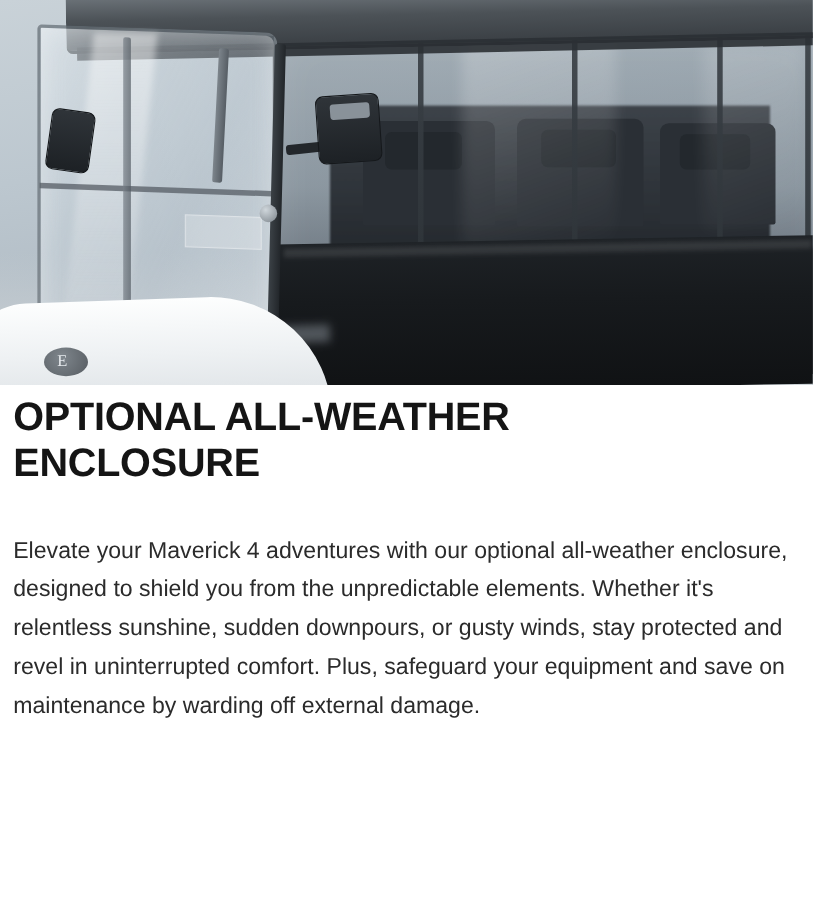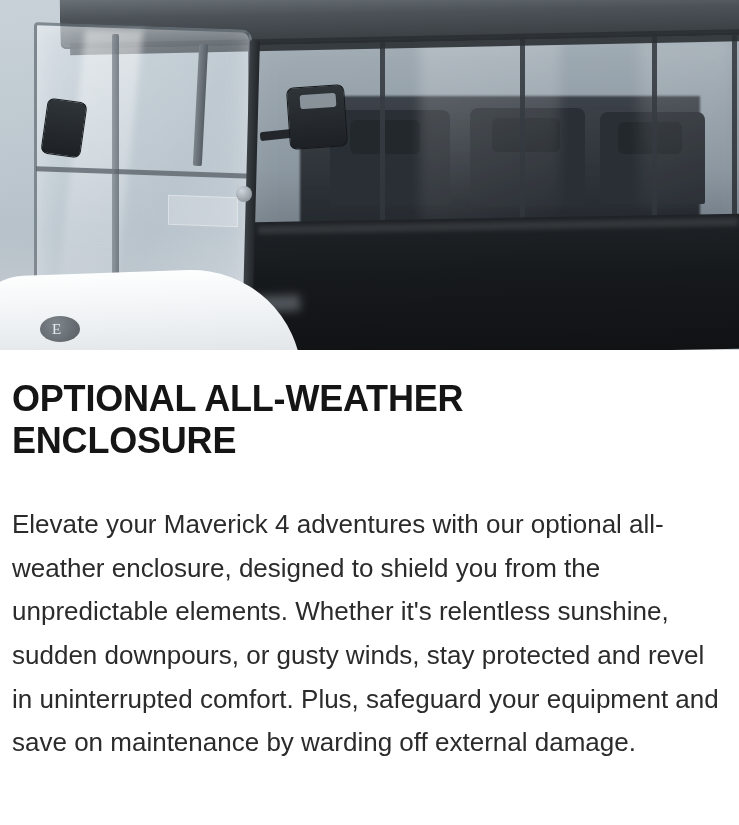--- a/index.html
+++ b/index.html
@@ -289,36 +289,36 @@
     background: linear-gradient(160deg, rgba(255,255,255,0.16), rgba(255,255,255,0));
     filter: blur(7px);
   }
 
   
   .content {
     position: absolute;
     left: 0;
     top: 350px;
     width: 739px;
-    padding: 28px 14px 0 12px;
+    padding: 8px 14px 0 12px;
     background: #ffffff;
   }
   .headline {
     margin: 0;
     font-size: 36px;
     line-height: 1.18;
     letter-spacing: -0.2px;
     font-weight: 700;
     color: #151515;
     text-transform: uppercase;
     max-width: 620px;
   }
   .body-copy {
     margin: 40px 0 0 0;
-    font-size: 26px;
+    font-size: 21px;
     line-height: 1.68;
     color: #2b2b2b;
     max-width: 710px;
     font-weight: 400;
   }
 </style>
 </head>
 <body>
 
 <div class="page">

